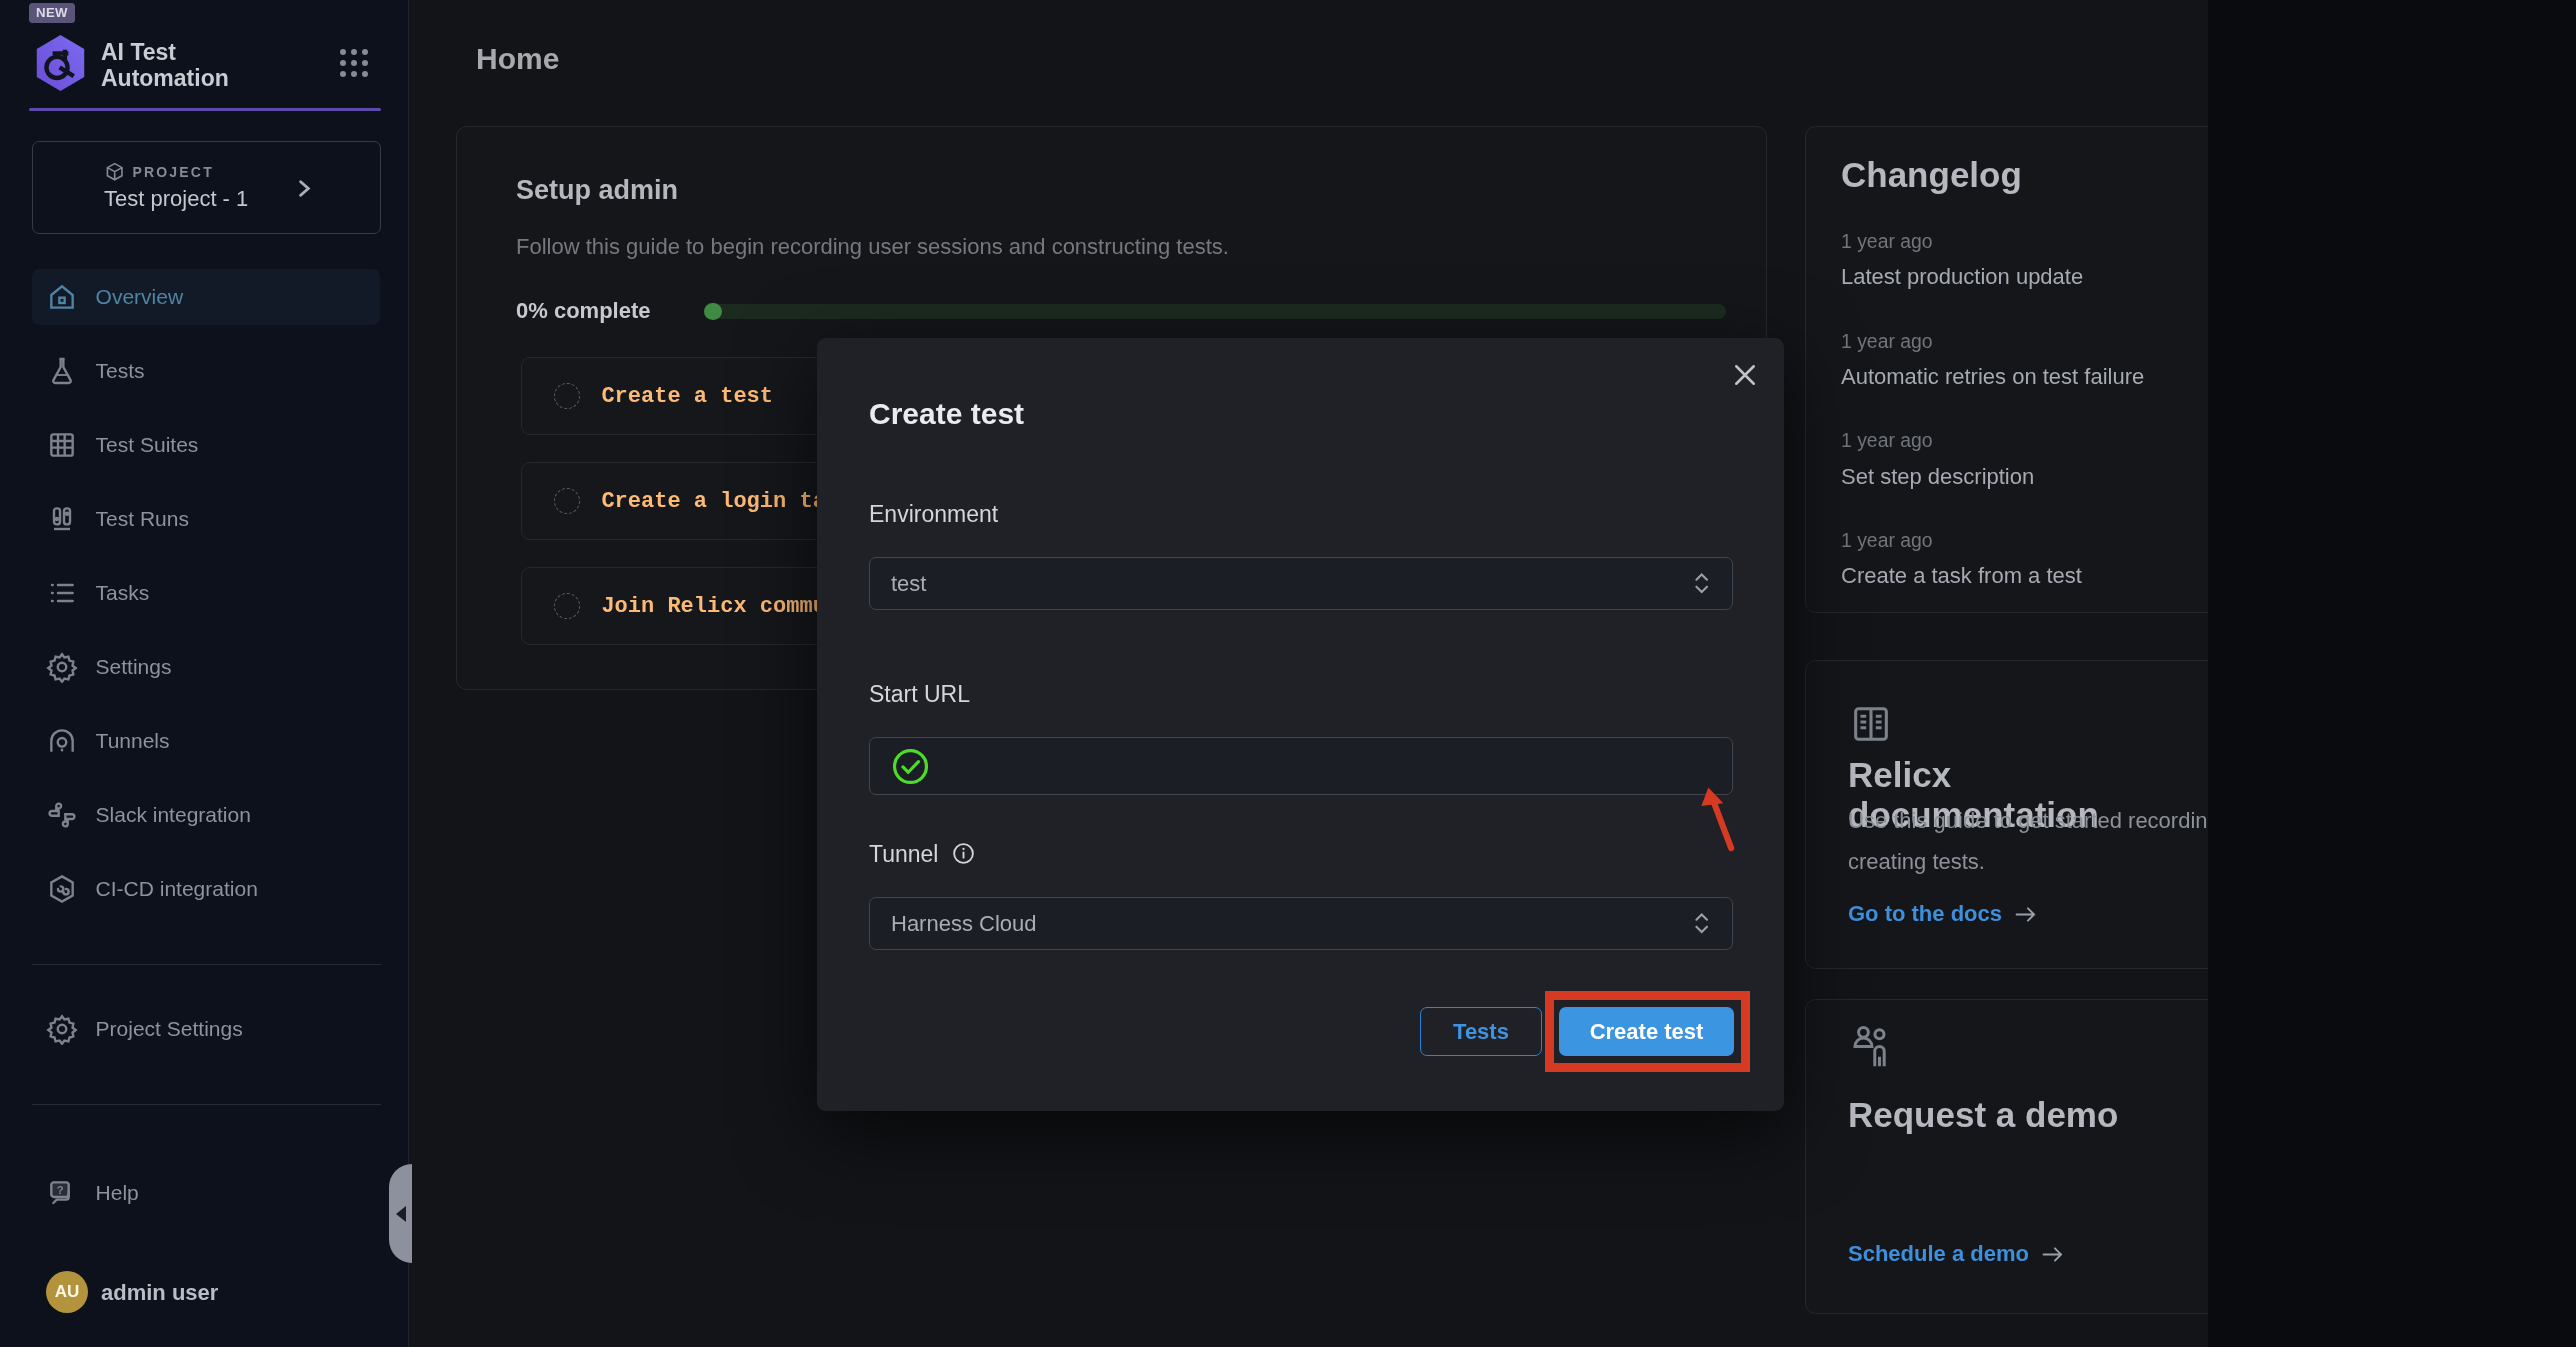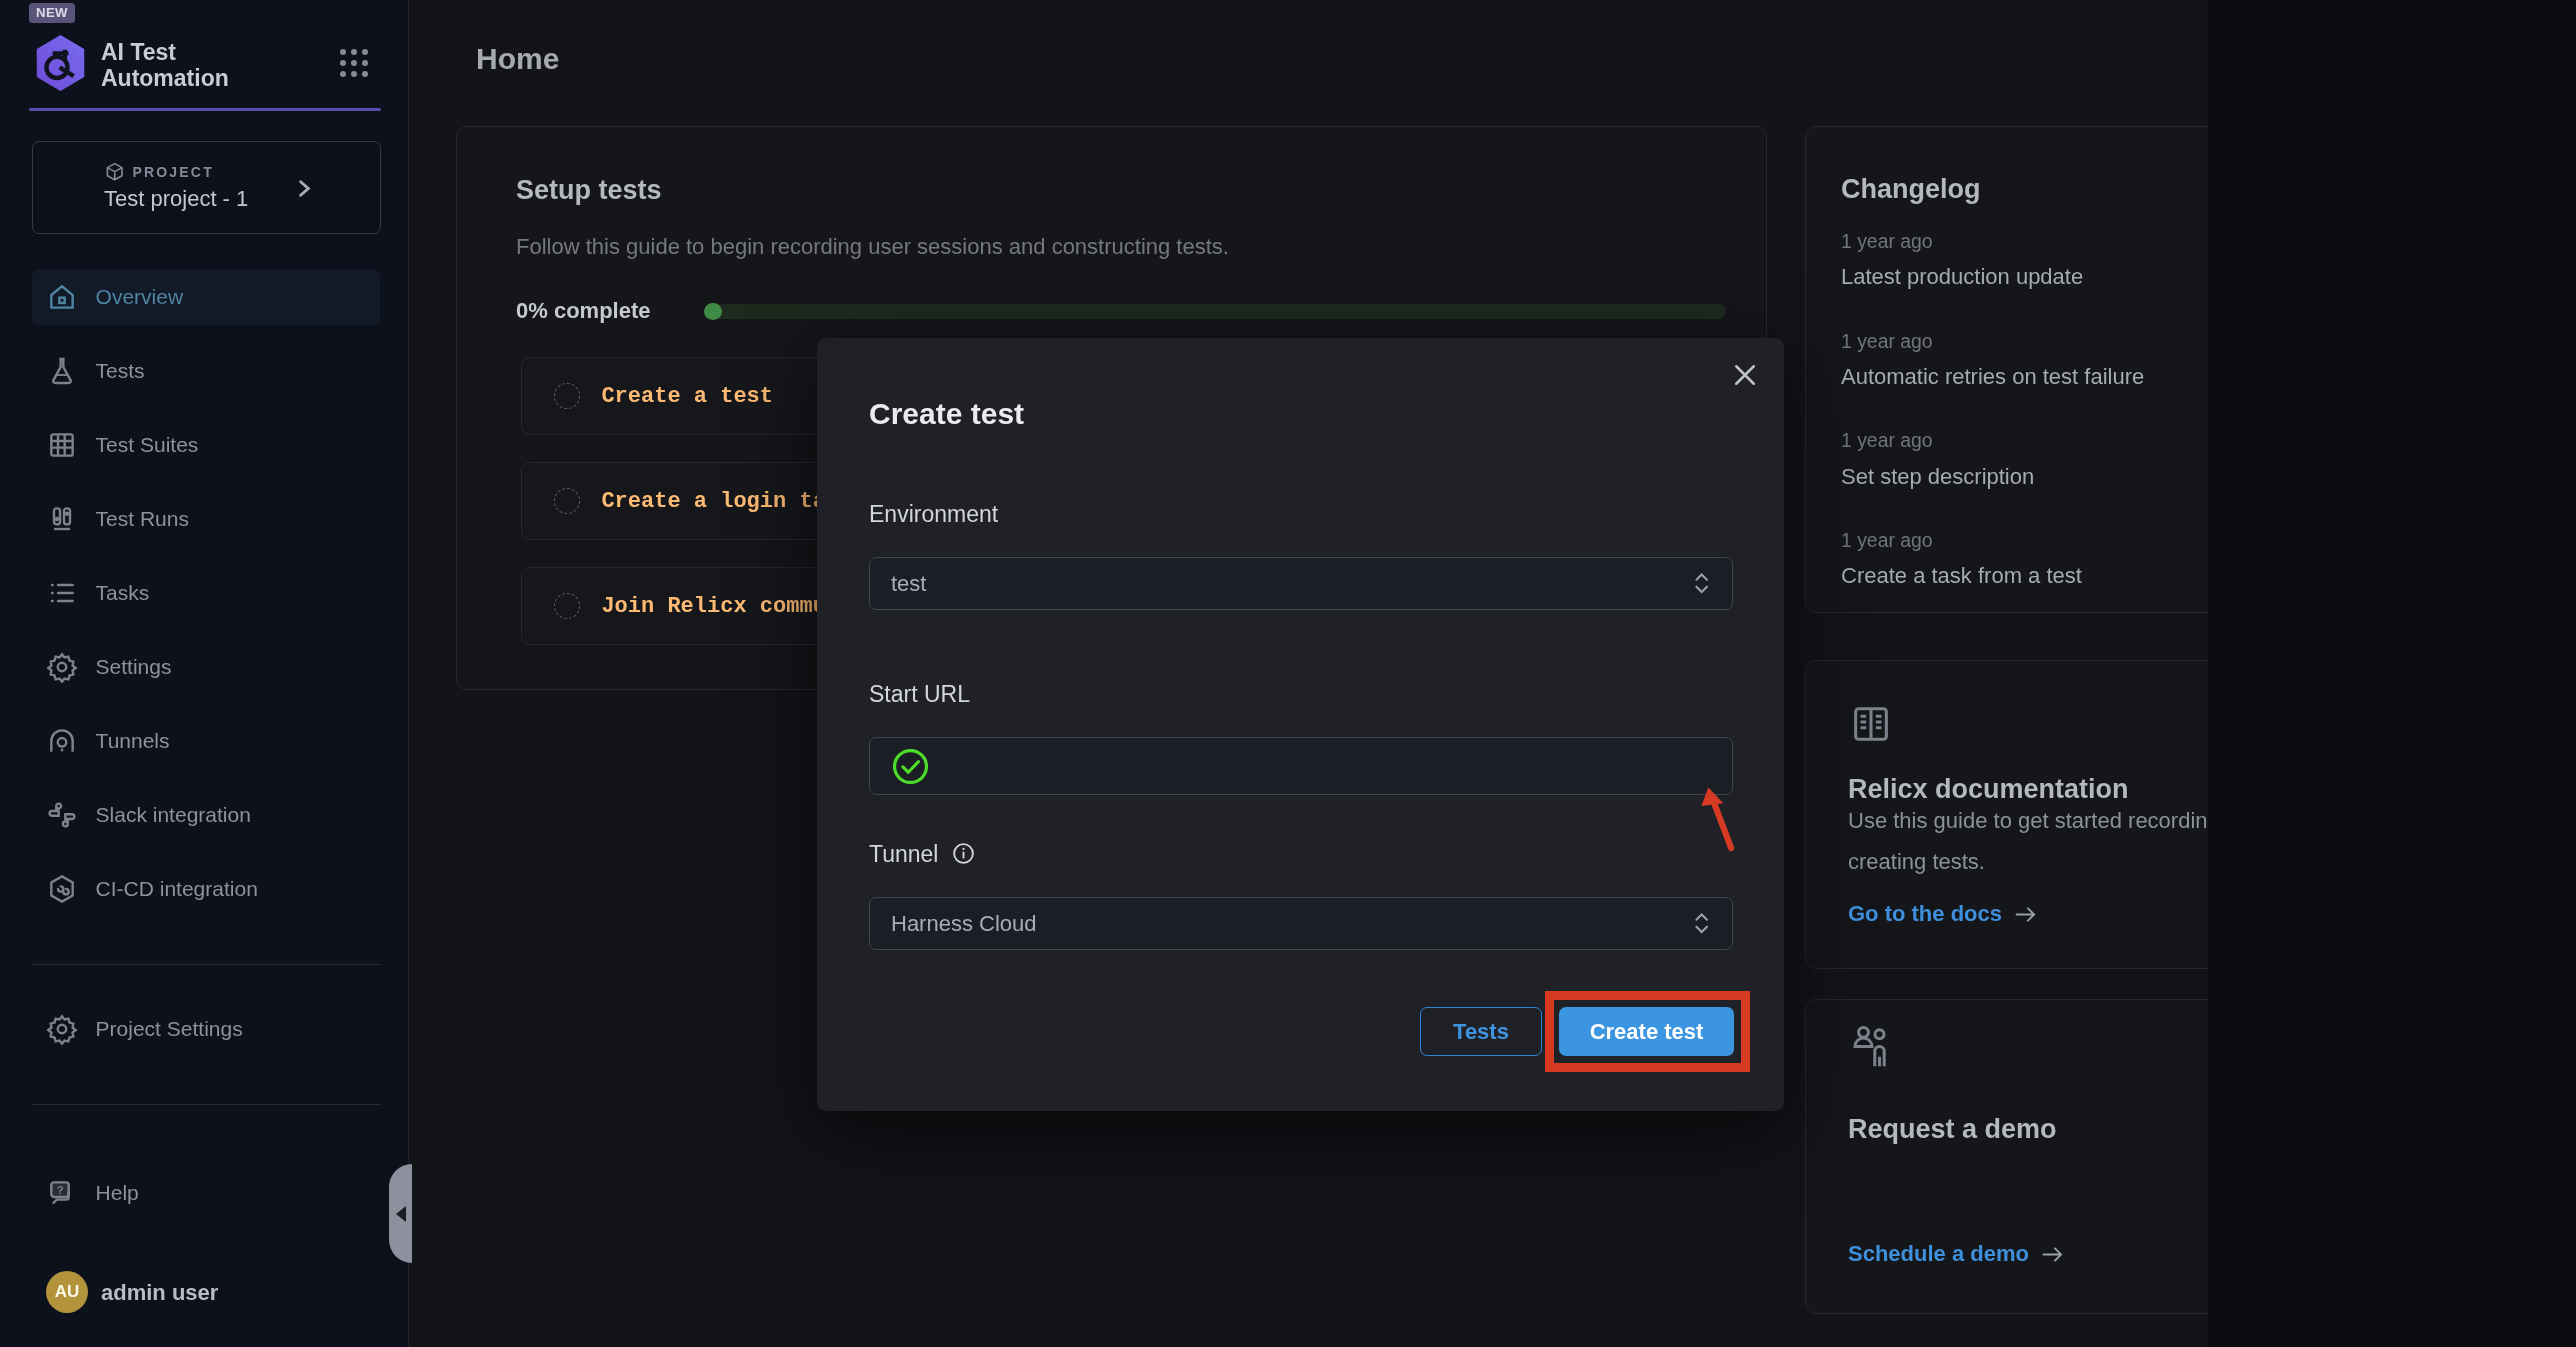--- a/index.html
+++ b/index.html
@@ -62,21 +62,21 @@
   .selectbox .chev{color:#9aa0aa;}
   .urlbox .val{color:#c6c9cf;}
   .btn{height:49px;border-radius:7px;display:flex;align-items:center;justify-content:center;
        font-size:22px;font-weight:600;z-index:11;cursor:pointer;}
   .btn-cancel{left:1420px;top:1007px;width:122px;border:1.8px solid #2c83d9;color:#3f93e0;background:transparent;}
   .btn-primary{left:1559px;top:1007px;width:175px;background:#3b95e0;color:#ffffff;}
   .hl-box{left:1545px;top:991px;width:205px;height:81px;border:9.7px solid #d63a22;z-index:12;}
   .anno-arrow{left:1675px;top:776px;z-index:12;}
 
   
-  .right-card-title{font-size:27px;font-weight:600;color:#b5b8be;margin-top:19px;}
+  .right-card-title{font-size:35px;font-weight:600;color:#b5b8be;}
   .cl-time{font-size:19.4px;color:#71757c;}
   .cl-title{font-size:22px;color:#a6aab2;}
   .rc-desc{font-size:22px;color:#8d9199;line-height:41px;}
   .rc-link{font-size:22px;font-weight:600;color:#3e8fdc;display:flex;align-items:center;gap:10.6px;cursor:pointer;}
   .rc-icon{color:#7d828d;}
 </style>
 </head>
 <body>
 
 <div class="stage">
@@ -244,21 +244,21 @@
     <div class="abs user-name">admin user</div>
   </div>
 
   <div class="abs collapse-handle">
       <i></i>
     </div>
 
   <div class="abs page-title">Home</div>
 
   <div class="abs card setup-card"></div>
-  <div class="abs setup-title">Setup tests</div>
+  <div class="abs setup-title">Setup admin</div>
   <div class="abs setup-desc">Follow this guide to begin recording user sessions and constructing tests.</div>
   <div class="abs progress-label">0% complete</div>
   <div class="abs progress-track"></div>
   <div class="abs progress-dot"></div>
 
   <div class="abs task-row" style="top:357px;">
     <i class="circ"></i>
     <span>Create a test</span>
   </div>
   <div class="abs task-row" style="top:462px;">

